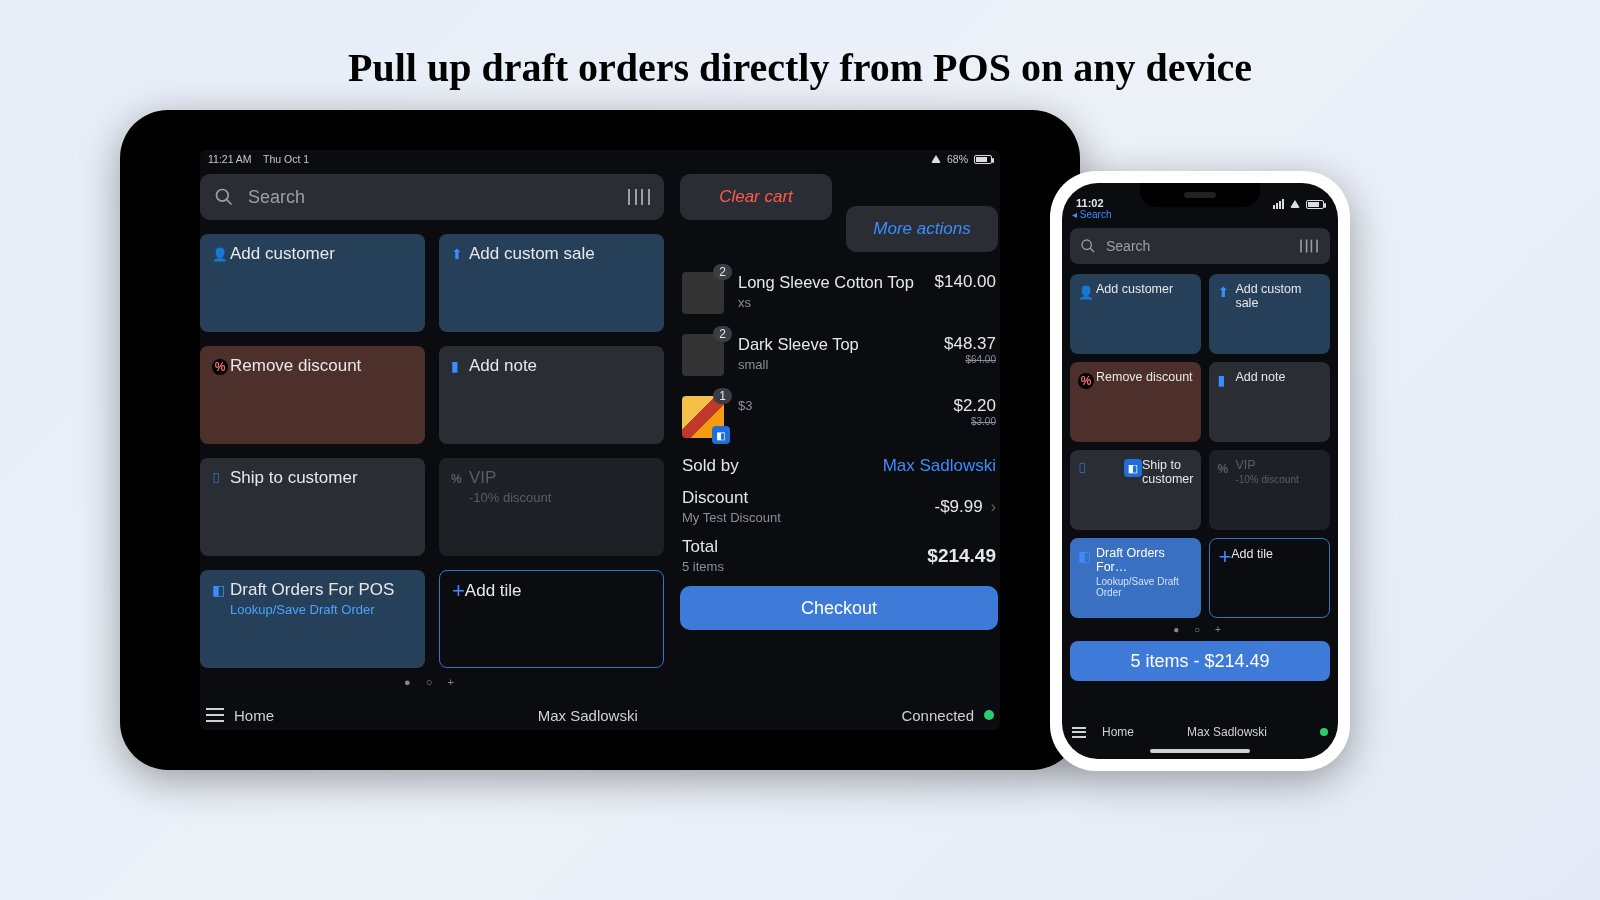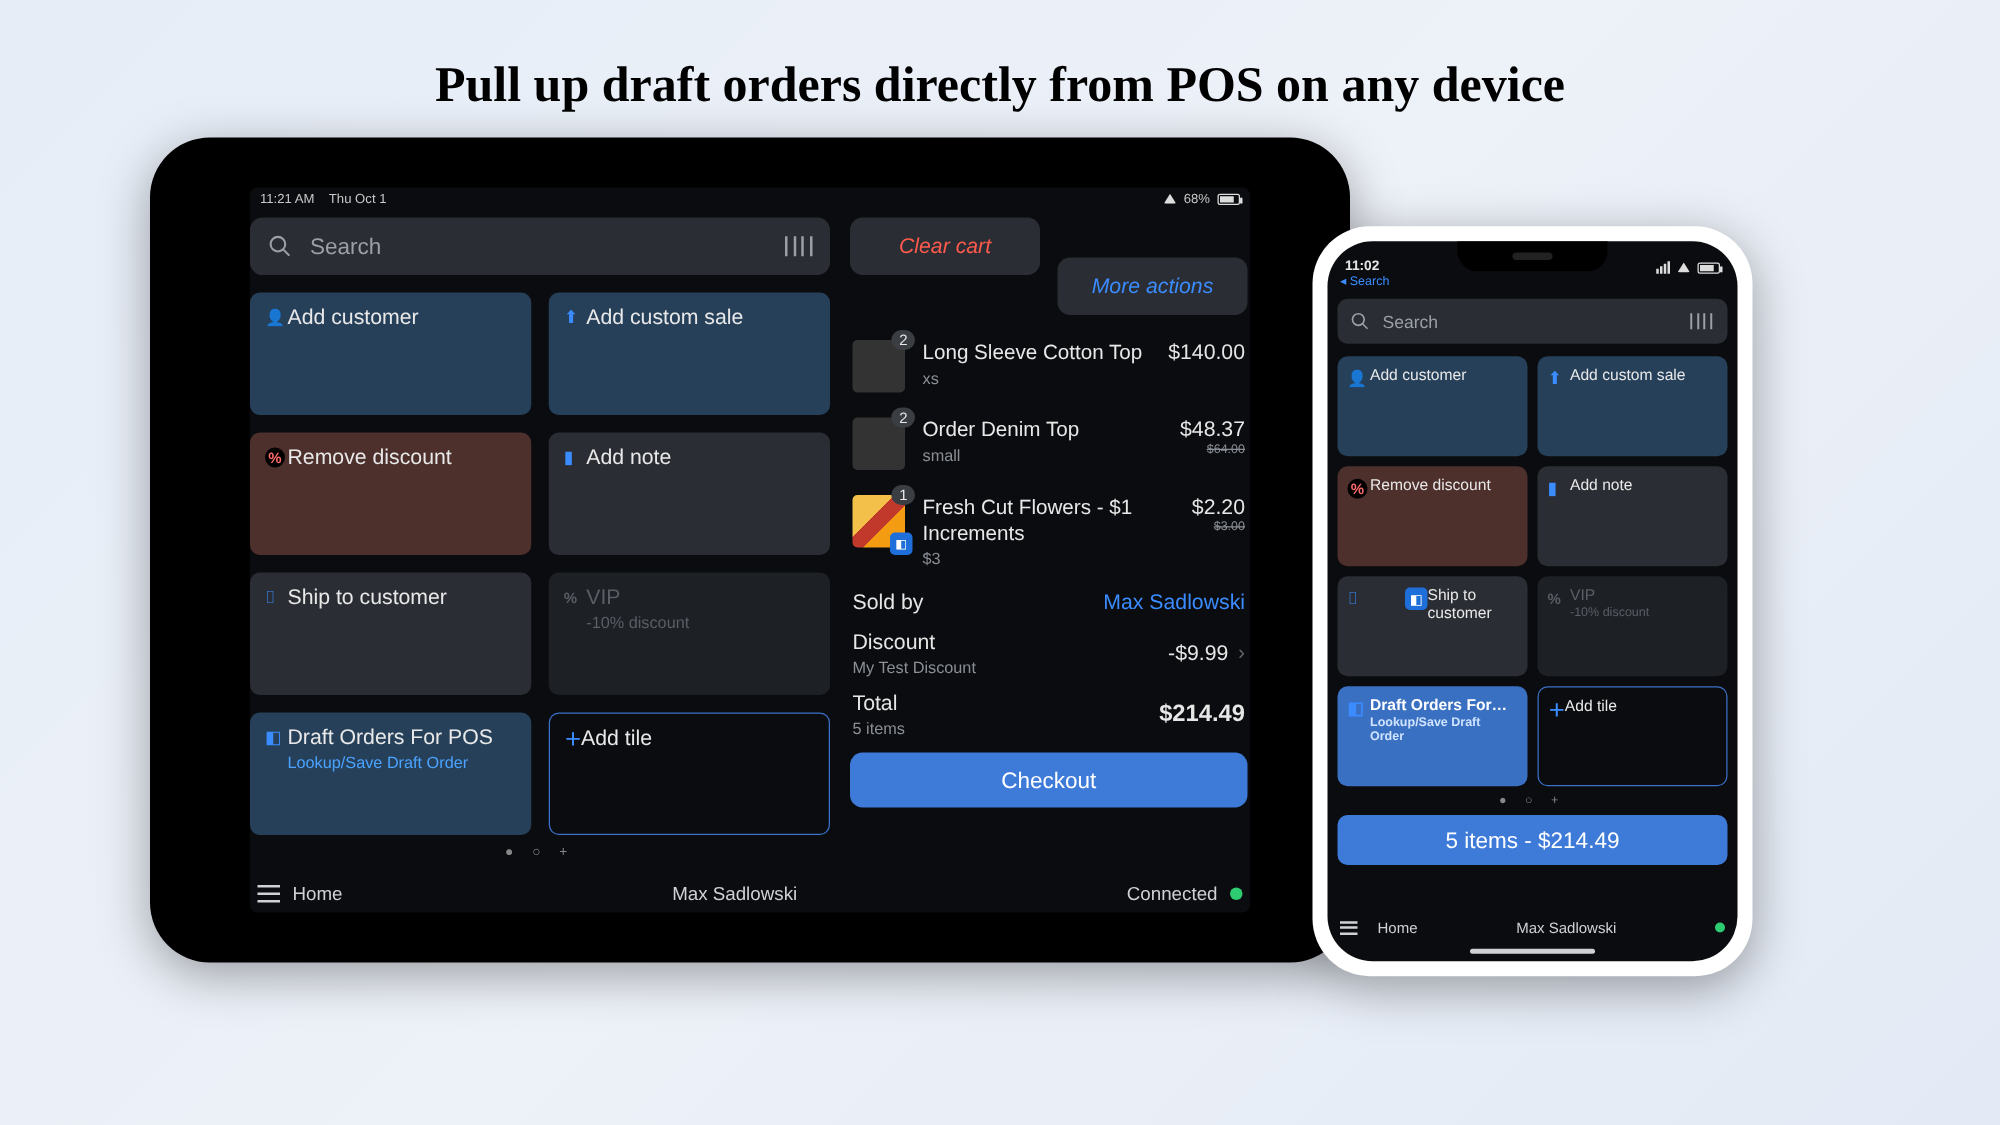--- a/index.html
+++ b/index.html
@@ -30,21 +30,21 @@
   .barcode-icon::before,.barcode-icon::after { content:""; position:absolute; top:0;bottom:0;width:2px;background:#9aa0a6; }
   .barcode-icon::before{left:5px;} .barcode-icon::after{left:11px;}
 
   .tiles-grid { margin-top:14px; display:grid; grid-template-columns:1fr 1fr; grid-auto-rows:98px; gap:14px; }
   .tile { border-radius:8px; padding:10px 12px 12px 12px; display:flex; justify-content:flex-start; cursor:pointer; }
   .tile-icon { height:20px; display:flex; align-items:center; }
   .tile-blue { background:#26405a; }
   .tile-red  { background:#4d2f2c; }
   .tile-gray { background:#2a2d33; }
   .tile-dim  { background:#1d2025; }
-  .tile-highlight { background:#3a70c2;font-weight:bold; }
+  .tile-highlight { background:#3a70c2; }
   .tile-outline { border:1px solid #3a71c9; background:#0b0c0f; }
   .tile-label { font-size:17px; color:#e8e8e8; }
   .tile-sub { font-size:13px; color:#4aa3ff; margin-top:2px; }
   .tile-dim .tile-label { color:#5a5e66; }
   .tile-dim .tile-sub { color:#5a5e66; }
 
   .pager-dots { text-align:center; font-size:11px; color:#888; margin-top:8px; letter-spacing:6px; }
 
   .actions-row { display:flex; gap:14px;font-style:italic; }
   .action-btn { flex:1; height:46px; background:#2a2d33; border-radius:10px; display:flex; align-items:center; justify-content:center; font-size:17px; cursor:pointer; }
@@ -94,21 +94,21 @@
   .app-badge::before { content:"◧"; color:#fff; font-size:11px; }
 
   
   .tag-overlay { position:absolute; right:-6px; bottom:-6px; width:18px; height:18px; background:#1e6fd9; border-radius:4px; display:flex; align-items:center; justify-content:center; }
   .tag-overlay::before { content:"◧"; color:#fff; font-size:10px; }
 
   
   .flowers-thumb { background:linear-gradient(135deg,#f3c04a 40%,#c0392b 40% 60%,#f39c12 60%); }
 
   
-  .phone { position:absolute; left:1050px; top:181px; width:352px; height:600px; background:#fff; border-radius:46px; padding:12px; box-shadow:0 10px 40px rgba(0,0,0,.35); }
+  .phone { position:absolute; left:1050px; top:171px; width:300px; height:600px; background:#fff; border-radius:46px; padding:12px; box-shadow:0 10px 40px rgba(0,0,0,.35); }
   .phone-screen { width:100%; height:100%; background:#0b0c0f; border-radius:36px; overflow:hidden; color:#e6e6e6; display:flex; flex-direction:column; position:relative; }
   .notch { position:absolute; top:0; left:50%; transform:translateX(-50%); width:120px; height:24px; background:#000; border-bottom-left-radius:16px; border-bottom-right-radius:16px; z-index:5; display:flex; align-items:center; justify-content:center; }
   .notch::after { content:""; width:32px; height:6px; background:#222; border-radius:4px; }
 
   .phone-status { height:26px; display:flex; justify-content:space-between; align-items:flex-end; padding:4px 14px 0 14px; font-size:11px; font-weight:600; }
   .back-hint { font-size:10px; color:#3a8cff; padding:0 10px 4px 10px; }
 
   .phone-search { margin:4px 8px 0 8px; background:#2a2d33; border-radius:8px; height:36px; display:flex; align-items:center; padding:0 10px; gap:10px; }
   .phone-search .search-placeholder { font-size:14px; }
 
@@ -242,36 +242,35 @@
             <div class="cart-prices">
               <div class="cart-price">$140.00</div>
             </div>
           </div>
 
           <div class="cart-row">
             <div class="cart-thumb">
               <span class="qty-badge">2</span>
             </div>
             <div class="cart-info">
-              <div class="cart-name">Order Denim Top</div>
+              <div class="cart-name">Dark Sleeve Top</div>
               <div class="cart-variant">small</div>
             </div>
             <div class="cart-prices">
               <div class="cart-price">$48.37</div>
               <div class="cart-strike">$64.00</div>
             </div>
           </div>
 
           <div class="cart-row">
             <div class="cart-thumb flowers-thumb">
               <span class="qty-badge">1</span>
               <span class="tag-overlay"></span>
             </div>
             <div class="cart-info">
-              <div class="cart-name">Fresh Cut Flowers - $1 Increments</div>
               <div class="cart-variant">$3</div>
             </div>
             <div class="cart-prices">
               <div class="cart-price">$2.20</div>
               <div class="cart-strike">$3.00</div>
             </div>
           </div>
         </div>
 
         <div class="sold-by-row">

